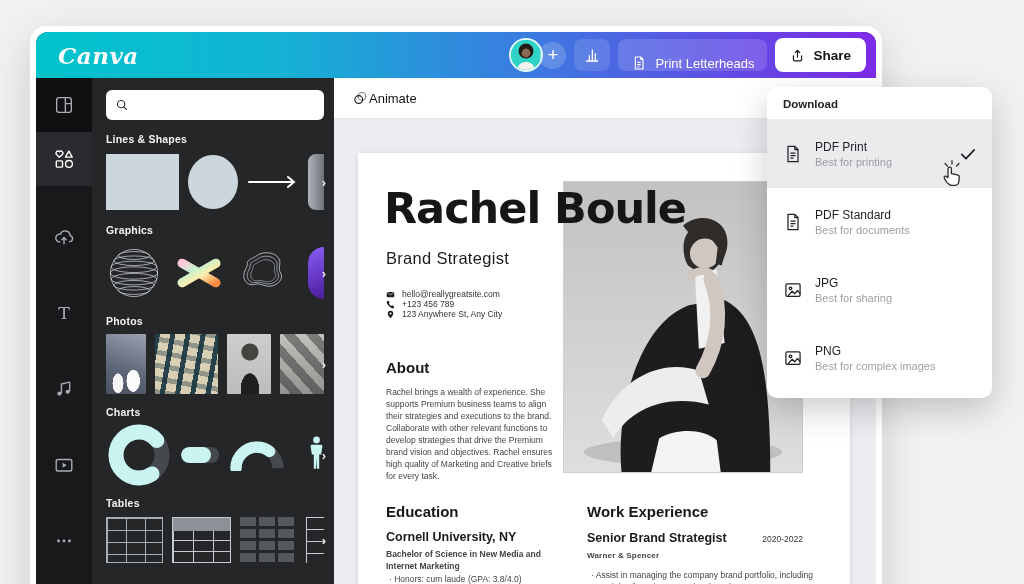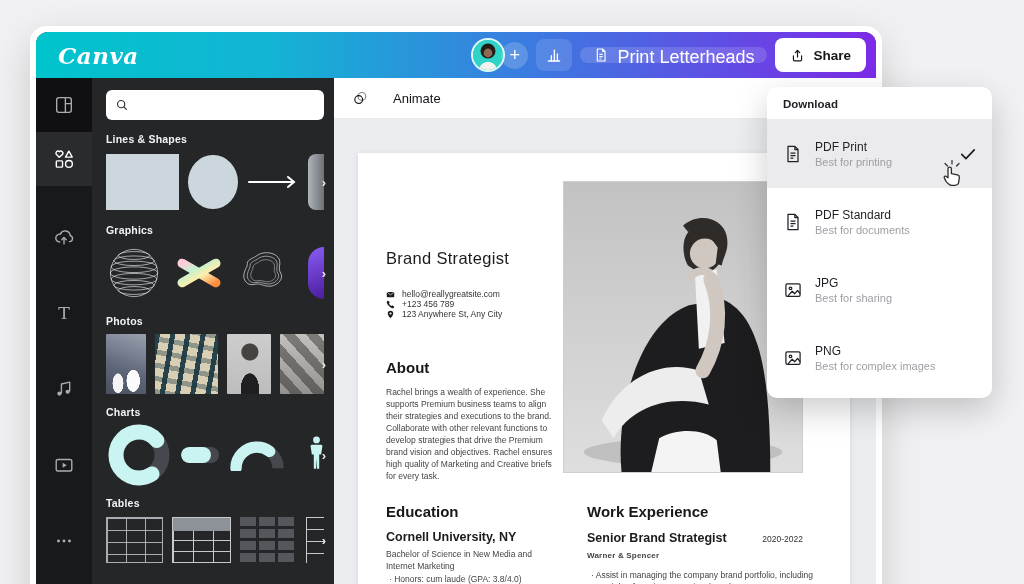--- a/index.html
+++ b/index.html
@@ -15,22 +15,22 @@
   
   .topbar{height:46px;flex:0 0 46px;display:flex;align-items:center;padding:0 10px 0 22px;
           background:linear-gradient(90deg,#00c4cc 0%,#13b4d4 28%,#3a7ce0 58%,#7d2ae8 100%);}
   .logo{color:#fff;font-family:"DejaVu Serif",serif;font-style:italic;font-weight:700;font-size:23px;letter-spacing:.5px;}
   .topbar-right{margin-left:auto;display:flex;align-items:center;gap:8px;}
   .avatar{width:30px;height:30px;border-radius:50%;background:#2fd3c7;border:2px solid rgba(255,255,255,.85);overflow:hidden;flex:0 0 auto;}
   .plusbtn{width:27px;height:27px;border-radius:50%;background:rgba(255,255,255,.18);border:none;color:#fff;
            font-size:18px;line-height:25px;text-align:center;padding:0;margin-left:-12px;cursor:pointer;}
   .sqbtn{width:36px;height:32px;border-radius:8px;background:rgba(255,255,255,.13);border:none;display:flex;
          align-items:center;justify-content:center;color:#fff;cursor:pointer;}
-  .printbtn{height:16px;border-radius:8px;background:rgba(255,255,255,.15);border:none;display:flex;gap:8px;
-            align-items:flex-start;color:#fff;font-size:18px;font-weight:500;padding:0 13px;cursor:pointer;
+  .printbtn{height:32px;border-radius:8px;background:rgba(255,255,255,.15);border:none;display:flex;gap:8px;
+            align-items:flex-end;color:#fff;font-size:13px;font-weight:500;padding:0 13px;cursor:pointer;
             font-family:"Liberation Sans",sans-serif;}
   .sharebtn{height:34px;border-radius:8px;background:#fff;border:none;display:flex;gap:8px;align-items:center;
             color:#15161a;font-size:13.5px;font-weight:700;padding:0 15px;cursor:pointer;
             font-family:"Liberation Sans",sans-serif;}
 
   
   .body-row{flex:1;display:flex;min-height:0;}
 
   
   .rail{width:56px;flex:0 0 56px;background:#18191b;display:flex;flex-direction:column;align-items:stretch;}
@@ -81,21 +81,21 @@
   .tbl3{width:58px;background-image:
         repeating-linear-gradient(to right,transparent 0 16px,#252628 16px 19px),
         repeating-linear-gradient(to bottom,transparent 0 9px,#252628 9px 12px),
         linear-gradient(#54585c,#54585c);}
   .tbl4{width:18px;margin-left:auto;border-left:1px solid #c6cacf;background-image:
         linear-gradient(to bottom,#c6cacf 1px,transparent 1px);background-size:18px 12px;}
 
   
   .canvas-area{flex:1;display:flex;flex-direction:column;min-width:0;background:#ebedf0;}
   .canvas-toolbar{height:40px;flex:0 0 40px;background:#fff;border-bottom:1px solid #e7e9eb;display:flex;
-                  align-items:center;padding:0 18px;gap:24px;}
+                  align-items:center;padding:0 18px;gap:0;}
   .animate-label{font-size:13px;color:#121418;font-weight:500;}
   .canvas{flex:1;position:relative;overflow:hidden;}
   .doc{position:absolute;left:24px;top:34px;width:492px;height:600px;background:#fff;
        box-shadow:0 1px 6px rgba(0,0,0,.10);}
   .doc *{box-sizing:border-box;}
   .photo{position:absolute;left:205px;top:28px;width:240px;height:292px;border:1px solid #cfcfcf;
          background:linear-gradient(180deg,#c5c5c5,#d9d9d9);overflow:hidden;}
   .r-name{position:absolute;left:26px;top:30px;font-size:43px;font-weight:800;letter-spacing:-1px;color:#161616;
           z-index:2;white-space:nowrap;font-family:"DejaVu Sans",sans-serif;}
   .r-title{position:absolute;left:28px;top:96px;font-size:16.5px;font-weight:400;color:#1c1c1c;letter-spacing:.3px;}
@@ -388,20 +388,21 @@
                   <path d="M58 292c-6-64 18-150 68-168l34-6c36 16 48 70 48 174z" fill="#1d1d1f"></path>
                   <path d="M132 92l22-4 8 74-26 6z" fill="#f1f1f1"></path>
                   <path d="M38 240c20-44 62-62 98-50l10 34c-40-10-78 2-96 34z" fill="#ededed"></path>
                   <path d="M140 190c16-28 20-62 8-92" stroke="#cfc7c0" stroke-width="15" fill="none" stroke-linecap="round"></path>
                   <path d="M128 95c4-5 12-7 18-4" stroke="#cfc7c0" stroke-width="8" fill="none" stroke-linecap="round"></path>
                   <path d="M60 292c4-26 22-44 44-46l60 8 16 38z" fill="#1d1d1f"></path>
                   <path d="M96 258c18-10 44-10 58 2l4 32H88z" fill="#f4f4f4"></path>
                 </svg>
               </div>
 
+              <div class="r-name">Rachel Boule</div>
               <div class="r-title">Brand Strategist</div>
 
               <div class="r-contact">
                 <div class="crow">
                   <svg viewBox="0 0 24 24" fill="#1c1c1c">
                     <rect x="2" y="5" width="20" height="14" rx="2"></rect>
                     <path d="M3 6l9 7 9-7" stroke="#fff" stroke-width="1.8" fill="none"></path>
                   </svg>
                   <span>hello@reallygreatsite.com</span>
                 </div>
@@ -417,21 +418,21 @@
                   </svg>
                   <span>123 Anywhere St, Any City</span>
                 </div>
               </div>
 
               <div class="r-h" style="left:28px;top:206px;">About</div>
               <div class="r-p" style="left:28px;top:233px;width:174px;">Rachel brings a wealth of experience. She supports Premium business teams to align their strategies and executions to the brand. Collaborate with other relevant functions to develop strategies that drive the Premium brand vision and objectives. Rachel ensures high quality of Marketing and Creative briefs for every task.</div>
 
               <div class="r-h" style="left:28px;top:350px;">Education</div>
               <div class="r-sub" style="left:28px;top:377px;">Cornell University, NY</div>
-              <div class="r-small" style="left:28px;top:396px;width:164px;">Bachelor of Science in New Media and Internet Marketing</div>
+              <div class="r-small" style="left:28px;top:396px;width:164px;font-weight:bold;">Bachelor of Science in New Media and Internet Marketing</div>
               <div class="r-small" style="left:31px;top:421px;">·  Honors: cum laude (GPA: 3.8/4.0)</div>
 
               <div class="r-h" style="left:229px;top:350px;">Work Experience</div>
               <div class="r-sub" style="left:229px;top:378px;">Senior Brand Strategist</div>
               <div class="r-dates">2020-2022</div>
               <div class="r-small" style="left:229px;top:397px;font-weight:700;font-size:8px;letter-spacing:.2px;">Warner &amp; Spencer</div>
               <div class="r-small" style="left:233px;top:416px;width:230px;line-height:12px;">·  Assist in managing the company brand portfolio, including oversight of naming strategies, brand name</div>
 
             </div>
           </div>

